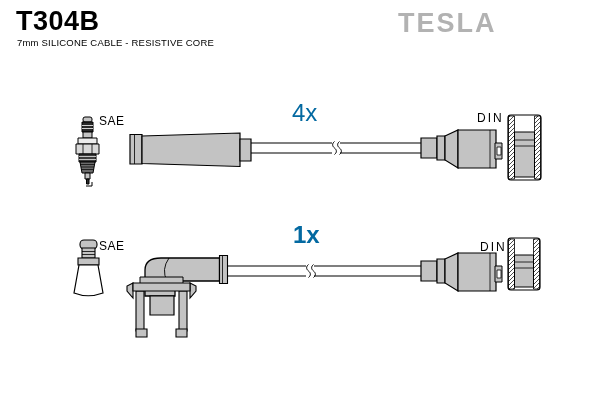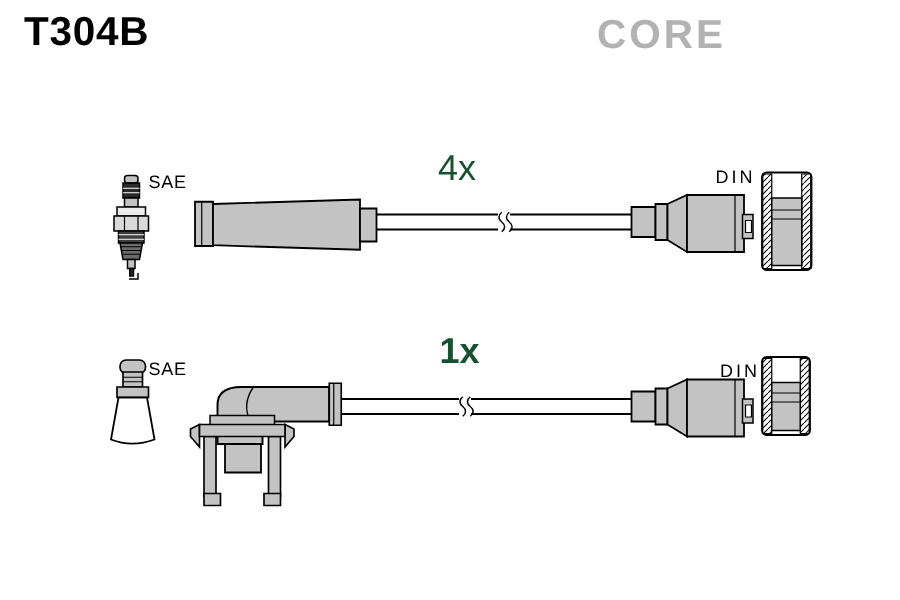--- a/index.html
+++ b/index.html
@@ -5,31 +5,32 @@
   html,body{margin:0;padding:0;background:#fff;}
   .canvas{position:relative;width:552px;height:400px;background:#ffffff;
           font-family:"Liberation Sans",sans-serif;overflow:hidden;color:#000;}
   .part-number{position:absolute;left:16px;top:6px;font-size:27px;font-weight:bold;
                letter-spacing:.5px;}
   .subtitle{position:absolute;left:17px;top:37px;font-size:9.5px;letter-spacing:.2px;}
   .brand{position:absolute;left:398px;top:8px;font-size:27px;font-weight:900;
          color:#b2b2b2;letter-spacing:2px;}
   .lbl{position:absolute;font-size:12px;font-weight:normal;letter-spacing:.5px;}
   .lbl.din{letter-spacing:2px;}
-  .qty{position:absolute;font-size:24px;font-weight:400;color:#14532d;}
+  .qty{position:absolute;font-size:24px;font-weight:400;color:#0369a1;}
   .row-svg{position:absolute;left:0;}
   svg *{vector-effect:non-scaling-stroke;}
 </style>
 </head>
 <body>
 
 <div class="canvas">
 
   <div class="part-number">T304B</div>
-  <div class="brand">CORE</div>
+  <div class="subtitle">7mm SILICONE CABLE - RESISTIVE CORE</div>
+  <div class="brand">TESLA</div>
 
   <div class="lbl" style="left:99px;top:114px;">SAE</div>
   <div class="qty" style="left:292px;top:99px;">4x</div>
   <div class="lbl din" style="left:477px;top:111px;">DIN</div>
 
   <div class="lbl" style="left:99px;top:239px;">SAE</div>
   <div class="qty" style="left:293px;top:221px;font-weight:bold;">1x</div>
   <div class="lbl din" style="left:480px;top:240px;">DIN</div>
 
   <svg class="row-svg" style="top:90px;" width="600" height="110" viewBox="0 0 600 110">

